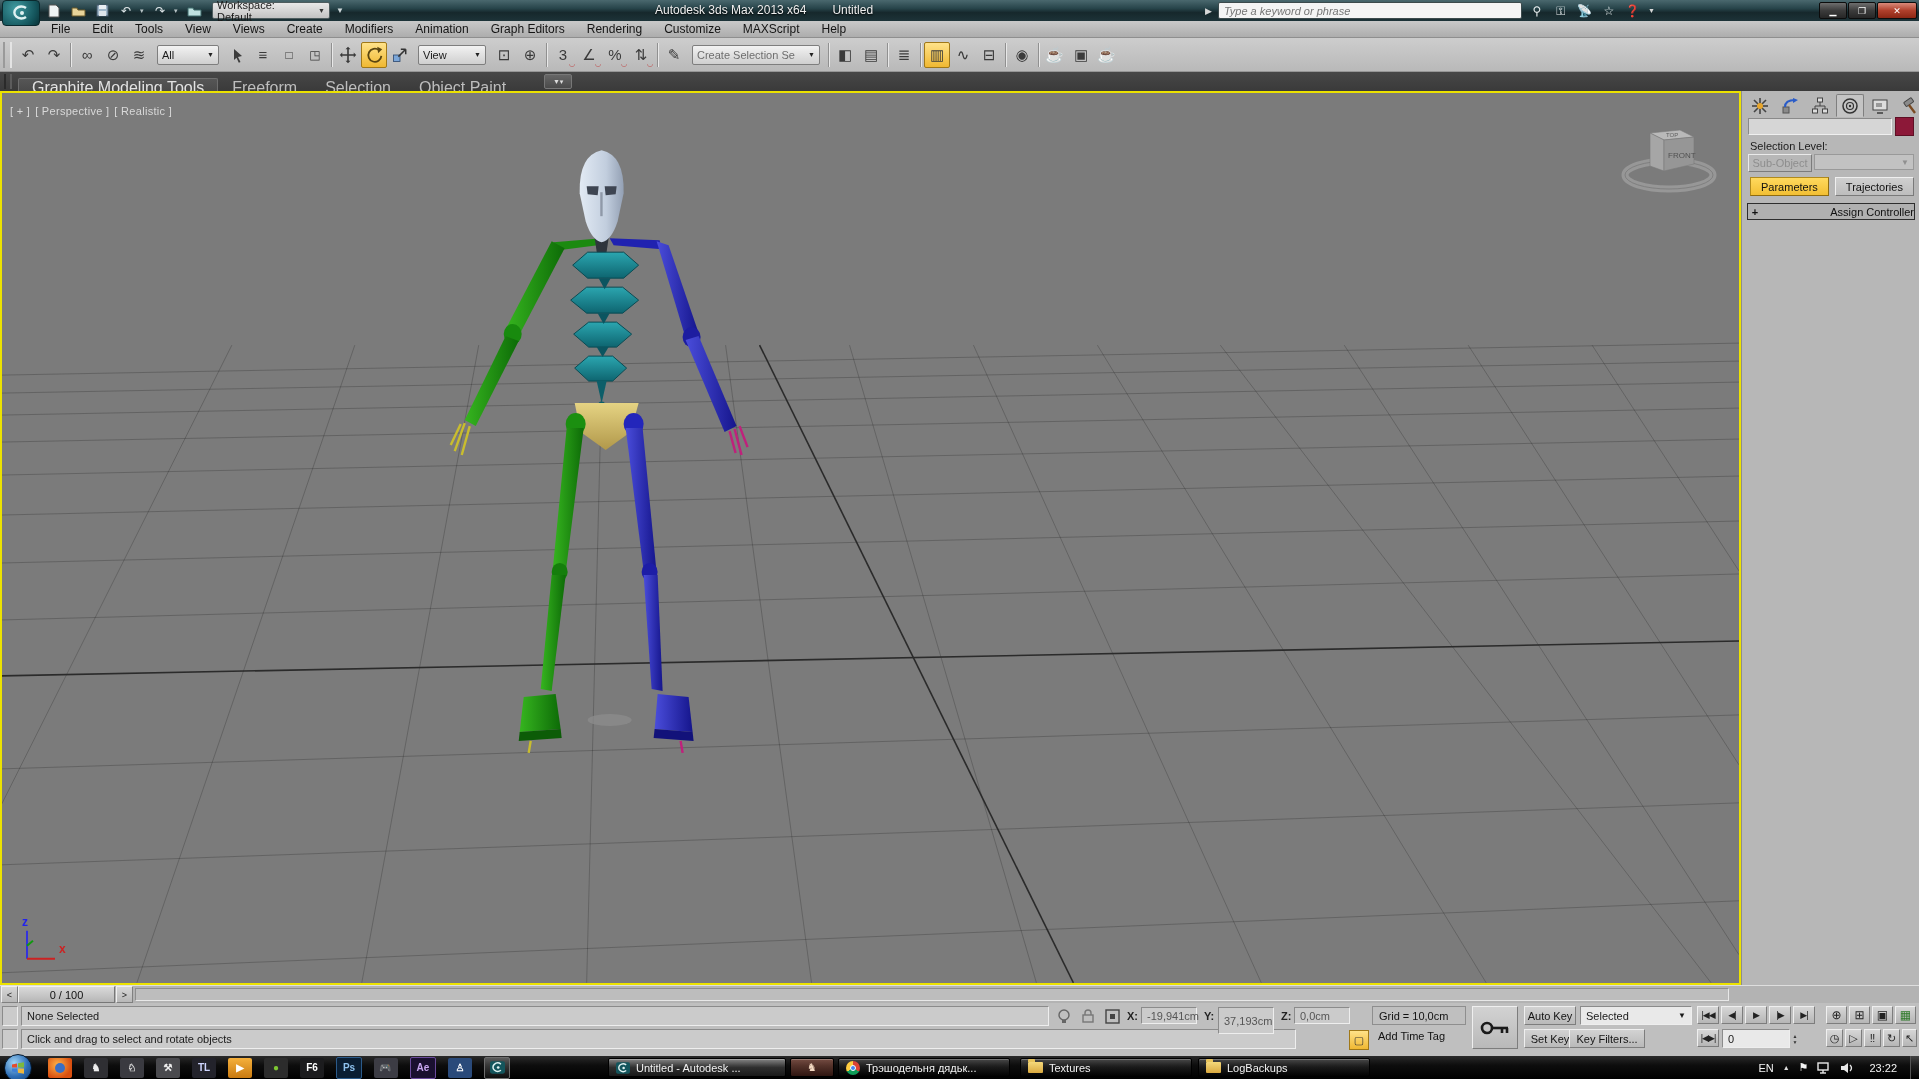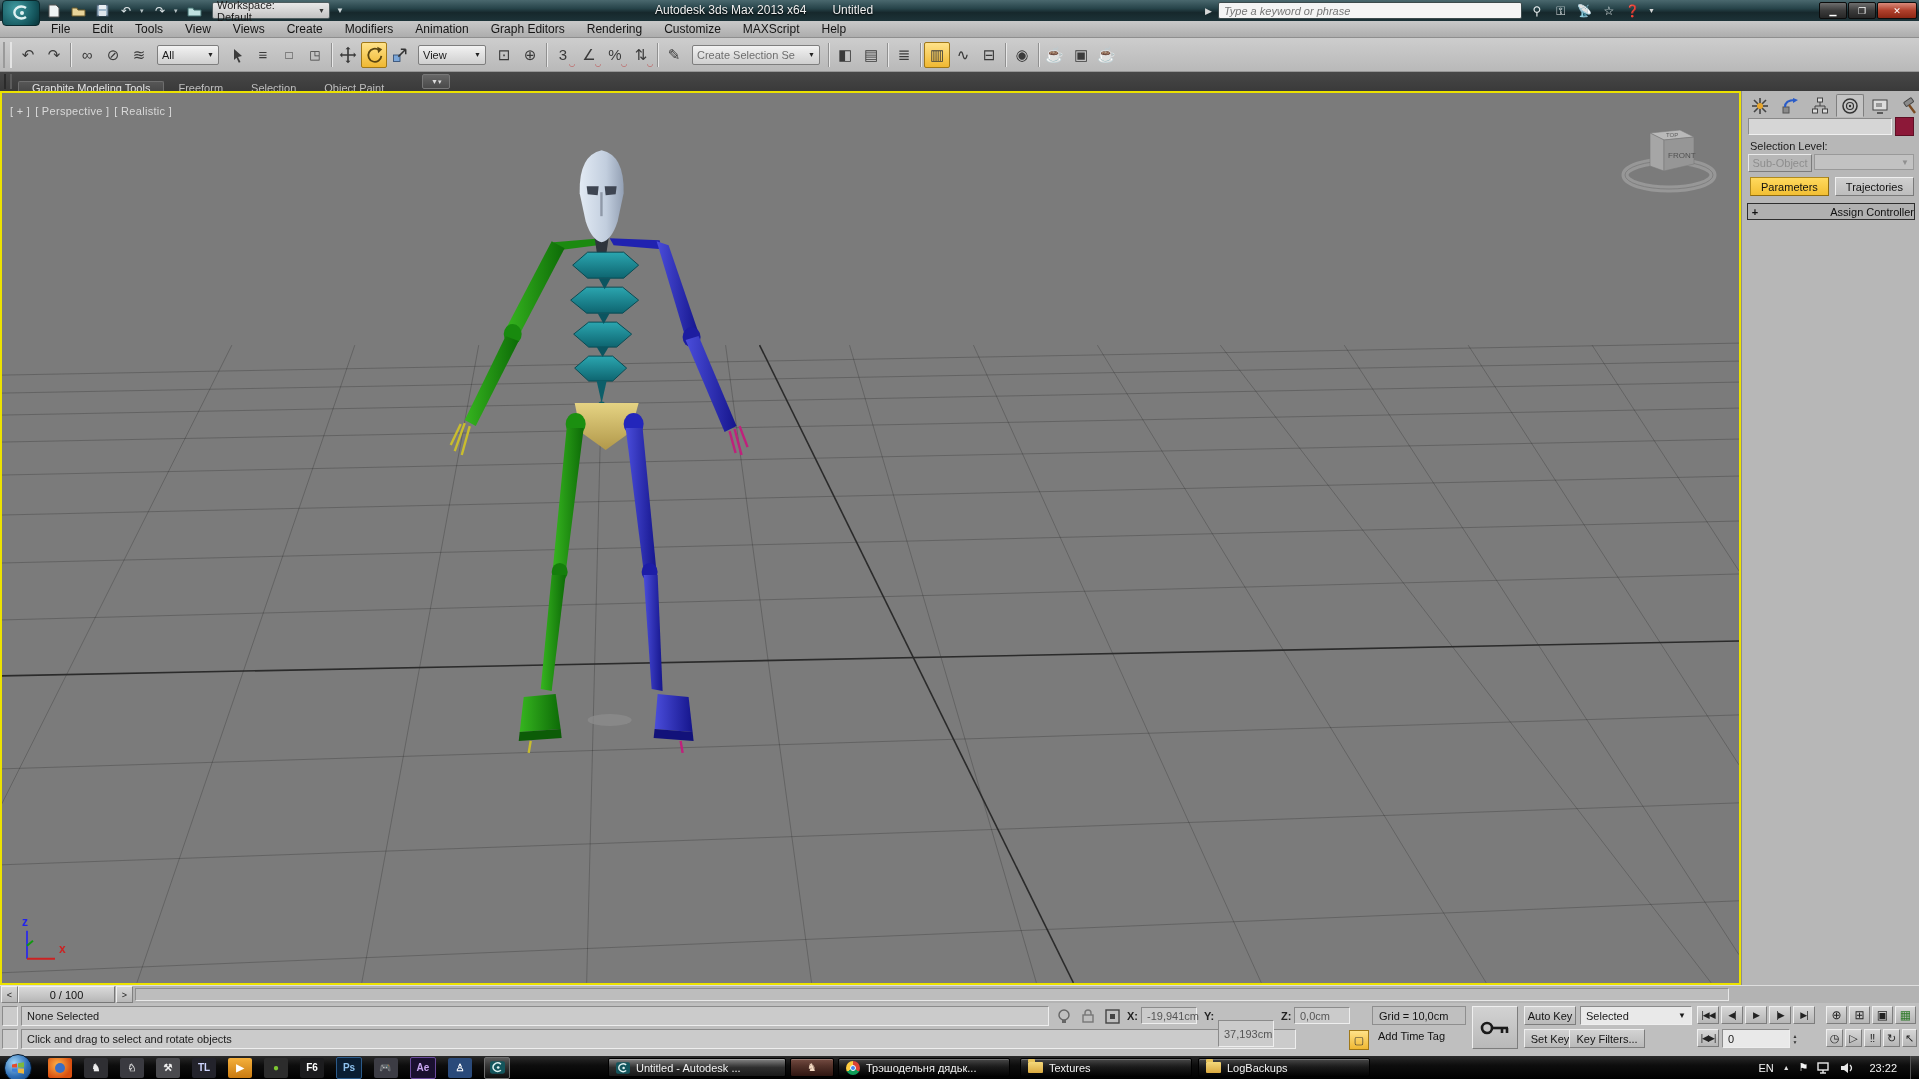--- a/index.html
+++ b/index.html
@@ -31,21 +31,21 @@
   .ticon{width:24px;height:24px;display:flex;align-items:center;justify-content:center;color:#3a3a3a;font-size:15px;border:1px solid transparent;position:relative;}
   .ticon.small{font-size:12px;}
   .ticon.active{background:linear-gradient(#ffe289,#f0b832);border:1px solid #a07818;border-radius:2px;}
   .ticon svg{display:block;}
   .snapmag::after{content:"◡";position:absolute;right:0px;bottom:-1px;font-size:7px;color:#c01818;}
   .tb-dd{height:18px;background:linear-gradient(#f2f2f2,#cfcfcf);border:1px solid #7e7e7e;border-radius:2px;display:flex;align-items:center;justify-content:space-between;padding:0 4px;font-size:11px;color:#1a1a1a;margin:0 5px;}
   .tb-dd .arr{font-size:7px;color:#222;margin-left:4px;}
   
   .ribbon{position:absolute;left:0;top:72px;width:1919px;height:19px;background:linear-gradient(#474747,#3a3a3a);display:flex;align-items:center;color:#bdbdbd;}
   .rgrip{width:4px;height:15px;margin:0 6px 0 4px;border-left:2px solid #2a2a2a;border-right:2px solid #5c5c5c;}
-  .rtab{padding:1px 14px;font-size:11px;margin-top:12px;}
+  .rtab{padding:1px 14px;font-size:16px;margin-top:12px;}
   .rtab.active{background:linear-gradient(#565656,#444);border:1px solid #6e6e6e;border-bottom-color:#333;border-radius:2px;color:#e2e2e2;padding:0 13px;}
   .rmin{margin-left:24px;width:26px;height:13px;background:linear-gradient(#666,#4a4a4a);border:1px solid #777;border-radius:2px;display:flex;align-items:center;justify-content:center;color:#ddd;font-size:7px;}
   
   .main{position:absolute;left:0;top:91px;width:1919px;height:894px;display:flex;}
   .viewport{position:relative;width:1741px;height:894px;box-sizing:border-box;border:2px solid #ece200;background:#7b7b7b;overflow:hidden;}
   .vp-label{position:absolute;left:8px;top:12px;color:#d9d9d9;font-size:11px;letter-spacing:.3px;display:flex;gap:5px;z-index:4;}
   .scene{position:absolute;left:0;top:0;}
   .viewcube{position:absolute;right:18px;top:18px;width:104px;height:94px;z-index:4;opacity:.95;}
   
   .cmdpanel{width:178px;height:894px;background:#b7b7b7;border-left:1px solid #8d8d8d;position:relative;box-sizing:border-box;}
@@ -495,21 +495,21 @@
         <rect x="1" y="1" width="13" height="13" fill="none" stroke="#444" stroke-width="1.4"></rect>
         <rect x="5" y="5" width="5" height="5" fill="#444"></rect>
       </svg>
     </div>
 
   <span class="coordlab" style="left:1127px">X:</span>
   <div class="sunk sb-abs" style="left:1141px;top:4px;width:56px;height:17px;color:#555">
       <span>-19,941cm</span>
     </div>
   <span class="coordlab" style="left:1204px">Y:</span>
-  <div class="sunk sb-abs" style="left:1218px;top:17px;width:56px;height:27px;color:#555">
+  <div class="sunk sb-abs" style="left:1218px;top:4px;width:56px;height:27px;color:#555">
       <span>37,193cm</span>
     </div>
   <span class="coordlab" style="left:1281px">Z:</span>
   <div class="sunk sb-abs" style="left:1294px;top:4px;width:56px;height:17px;color:#555">
       <span>0,0cm</span>
     </div>
 
   <div class="sb-abs" style="left:1372px;top:3px;width:94px;height:19px;border:1px solid #8e8e8e;display:flex;align-items:center;padding:0 6px;box-sizing:border-box">
       <span>Grid = 10,0cm</span>
     </div>

